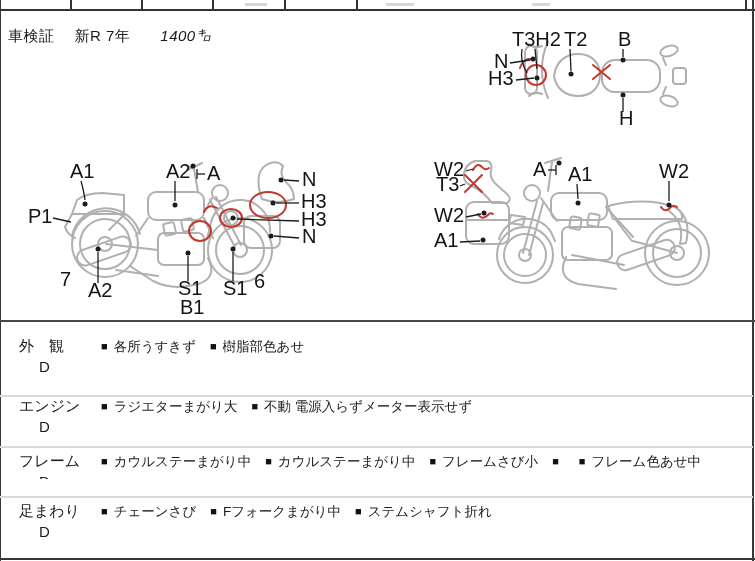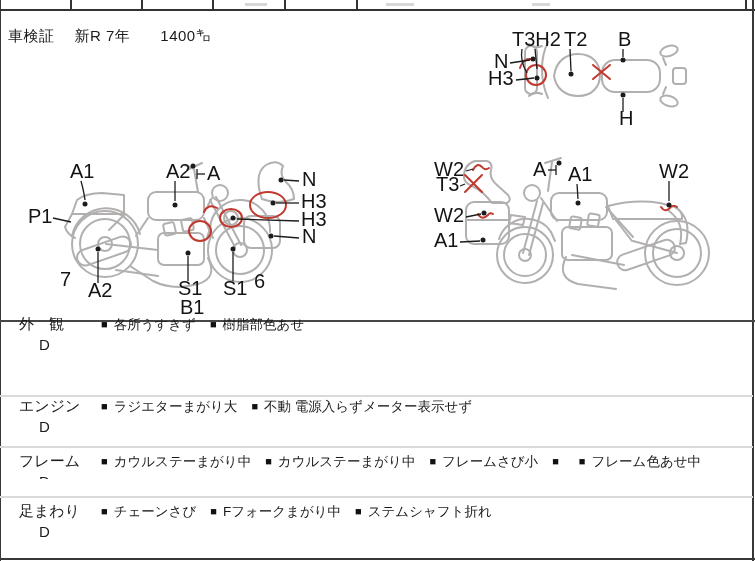--- a/index.html
+++ b/index.html
@@ -12,21 +12,21 @@
   .b-right{position:absolute;left:752px;top:0;width:2px;height:561px;background:#383838;}
   .b-bottom{position:absolute;left:0;top:558px;width:755px;height:2px;background:#383838;}
   
   .toprow{position:absolute;left:0;top:0;width:755px;height:10px;}
   .toprow .hline{position:absolute;left:0;top:9px;width:755px;height:2px;background:#333;}
   .toprow .v{position:absolute;top:0;width:2px;height:10px;background:#333;}
   .toprow .smudge{position:absolute;height:3px;background:#c9c9c9;opacity:.75;top:3px;}
   
   .headerline{position:absolute;left:8px;top:27px;font-size:15px;letter-spacing:.5px;white-space:nowrap;}
   .headerline .sp1{margin-left:20px;}
-  .headerline .sp2{margin-left:30px;}
+  .headerline .sp2{margin-left:30px;font-style:italic;}
   
   svg.diagram{position:absolute;left:0;top:0;}
   .sketch path,.sketch rect,.sketch circle,.sketch ellipse{
     fill:none;stroke:#b2afaf;stroke-width:2;stroke-linecap:round;stroke-linejoin:round;}
   .marks path,.marks circle,.marks ellipse{
     fill:none;stroke:#c0392f;stroke-width:2;stroke-linecap:round;stroke-linejoin:round;}
   .leader{fill:none;stroke:#1c1c1c;stroke-width:1.3px;}
   .dot{fill:#1c1c1c;stroke:none;}
   .dlabel{font-family:"Liberation Sans","DejaVu Sans",sans-serif;font-size:20px;fill:#141414;}
   
@@ -250,21 +250,21 @@
         <text class="dlabel" x="14" y="102">A1</text>
         <text class="dlabel" x="113" y="31">A</text>
         <text class="dlabel" x="148" y="36">A1</text>
         <text class="dlabel" x="239" y="33">W2</text>
       </g>
     </g>
   </svg>
 
   <div class="rule-dark" style="top:320px"></div>
 
-  <div class="irow" style="top:308px;height:77px">
+  <div class="irow" style="top:330px;height:77px">
     <div class="cat">外　観</div>
     <div class="grade">D</div>
     <div class="items">
       <span class="item">
           <span class="bullet">■</span>
           <span>各所うすきず</span>
         </span>
       <span class="item">
           <span class="bullet">■</span>
           <span>樹脂部色あせ</span>

